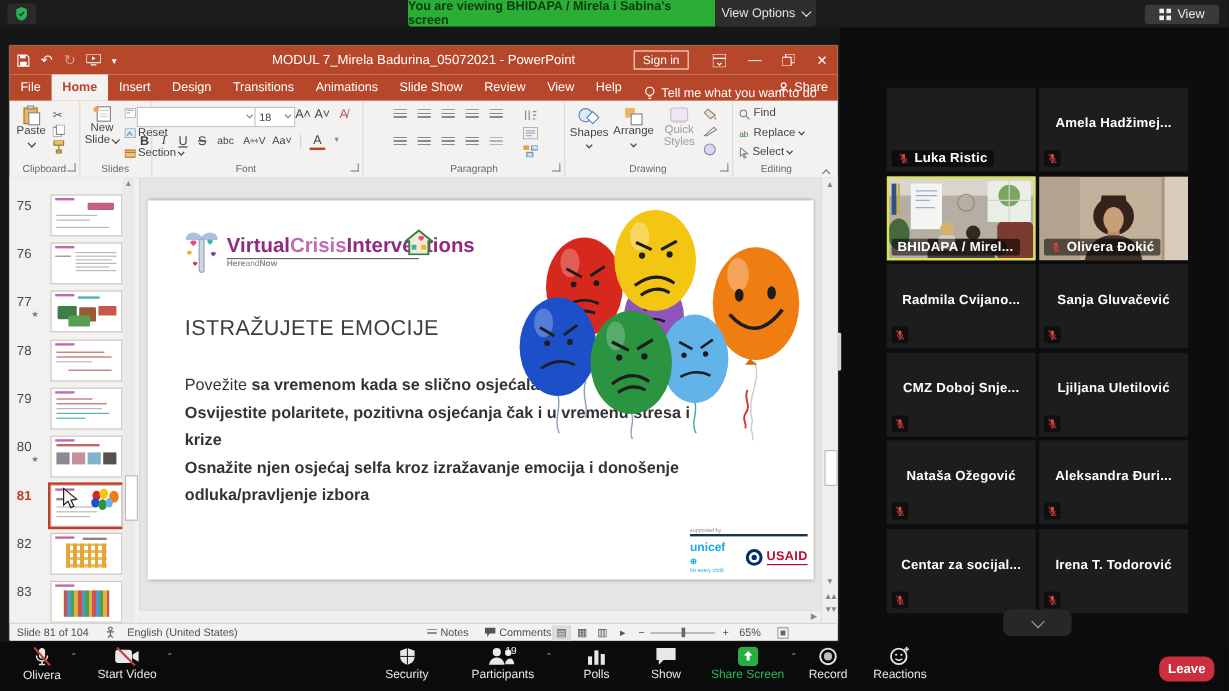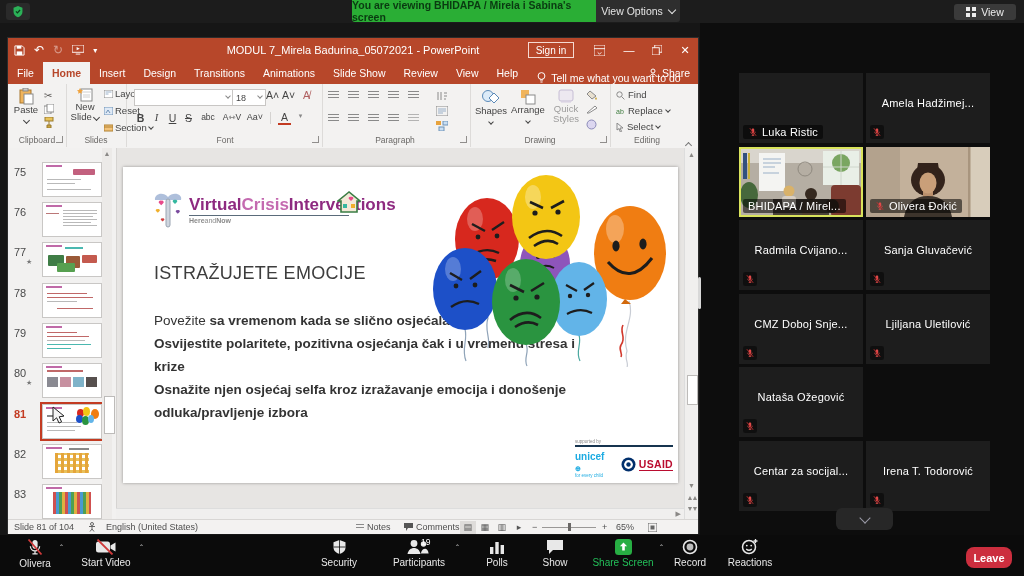--- a/index.html
+++ b/index.html
@@ -4,21 +4,21 @@
 <style>
   html,body{margin:0;padding:0;background:#101010}
   body{font-family:"Liberation Sans",sans-serif}
   #stage{position:relative;width:1024px;height:576px;background:#161616;overflow:hidden}
   .a{position:absolute}
   .fx{display:flex;align-items:center}
   svg{display:block}
   
   #topbar{left:0;top:0;width:1024px;height:23px;background:#1c1c1c}
   .shieldbtn{left:6px;top:3px;width:24px;height:17px;background:#2a2a2a;border-radius:3px;display:flex;align-items:center;justify-content:center}
-  .banner{left:352px;top:0;width:256px;height:22px;background:#2aae35;color:#0a3a11;font-weight:bold;font-size:10.5px;display:flex;align-items:center;justify-content:center;border-radius:0 0 0 3px}
+  .banner{left:340px;top:0;width:256px;height:22px;background:#2aae35;color:#0a3a11;font-weight:bold;font-size:10.5px;display:flex;align-items:center;justify-content:center;border-radius:0 0 0 3px}
   .viewopts{left:596px;top:0;width:84px;height:22px;background:#2e2e2e;color:#e3e3e3;font-size:10.5px;display:flex;align-items:center;justify-content:center;gap:6px;border-radius:0 0 3px 0}
   .viewbtn{left:954px;top:4px;width:62px;height:16px;background:#3a3a3a;border-radius:3px;color:#ededed;font-size:10.5px;display:flex;align-items:center;justify-content:center;gap:5px}
   .cd{display:inline-block;width:5px;height:5px;border-right:1.4px solid currentColor;border-bottom:1.4px solid currentColor;transform:rotate(45deg);margin-top:-3px}
   .cu{display:inline-block;width:5px;height:5px;border-right:1.4px solid currentColor;border-bottom:1.4px solid currentColor;transform:rotate(-135deg);margin-top:3px}
   
   #ppt{left:8px;top:38px;width:690px;height:495px;background:#f3f2f1;box-shadow:0 0 0 1px #2c2c2c}
   .ptb{left:0;top:0;width:690px;height:24px;background:#b7472a;color:#fff}
   .qat{left:6px;top:0;height:24px;color:#fff;font-size:12px;gap:9px}
   .ptitle{left:0;top:0;width:690px;height:24px;display:flex;align-items:center;justify-content:center;font-size:11px;color:#fff}
   .signin{left:520px;top:4px;width:44px;height:14px;border:1px solid #f5d9d1;color:#fff;font-size:10px;display:flex;align-items:center;justify-content:center}
@@ -56,21 +56,21 @@
   .sbody{position:absolute;left:31px;top:142px;width:445px;font-size:13.5px;line-height:23px;color:#333;font-weight:bold}
   .lead{font-weight:normal}
   .logoTxt{font-size:17px;font-weight:bold}
   .statusbar{left:0;top:481px;width:690px;height:14px;background:#f3f2f1;border-top:1px solid #d8d6d4;font-size:9px;color:#4f4f4f}
   .sb{position:absolute;top:0;height:14px;display:flex;align-items:center;gap:3px}
   .vwic{width:16px;height:13px;display:flex;align-items:center;justify-content:center;font-size:9px;color:#555}
   .vwic.on{background:#dedcda}
   
   #people{left:700px;top:23px;width:324px;height:512px;background:#0d0d0d}
   .tile{position:absolute;width:124px;height:70px;background:#1d1d1d;overflow:hidden}
-  .pname{color:#fff;font-weight:normal;font-size:11px;letter-spacing:.2px;white-space:nowrap}
+  .pname{color:#fff;font-weight:bold;font-size:11px;letter-spacing:.2px;white-space:nowrap}
   .cname{position:absolute;left:0;right:0;top:24px;text-align:center}
   .plabel{position:absolute;left:4px;bottom:4px;background:rgba(0,0,0,.55);border-radius:2px;padding:1px 5px;display:flex;align-items:center;gap:4px}
   .micb{position:absolute;left:4px;bottom:4px;background:rgba(0,0,0,.45);border-radius:2px;padding:2px}
   .activeb{outline:2px solid #d9e35c;outline-offset:-2px}
   .morebtn{position:absolute;left:136px;top:485px;width:57px;height:22px;background:#272727;border-radius:6px;display:flex;align-items:center;justify-content:center;color:#9a9aa6}
   .scrollmark{position:absolute;left:-2px;top:254px;width:3px;height:32px;background:#d8d8d8;border-radius:2px}
   
   #ztoolbar{left:0;top:535px;width:1024px;height:41px;background:#0b0b0b}
   .titem{position:absolute;top:3px;text-align:center;color:#e8e8e8;font-size:10px}
   .titem .lbl{margin-top:2px;white-space:nowrap}
@@ -229,21 +229,21 @@
           <svg width="9" height="8" viewBox="0 0 9 8">
               <rect y="1" width="9" height="6" fill="#f3c37a" stroke="#b08030"></rect>
               <path d="M0 3h9" stroke="#b08030"></path>
             </svg>
           <span>Section</span>
             <span class="cd" style="width:3px;height:3px"></span>
         </div>
         <div class="glabel">Slides</div>
       </div>
 
-      <div class="grp" style="left:120px;width:194px">
+      <div class="grp" style="left:100px;width:194px">
         <div class="a fbox" style="left:6px;top:5px;width:92px">
             <span></span>
             <span class="cd" style="width:3px;height:3px;color:#888"></span>
           </div>
         <div class="a fbox" style="left:104px;top:5px;width:26px">
             <span>18</span>
             <span class="cd" style="width:3px;height:3px;color:#888"></span>
           </div>
         <div class="a fmt" style="left:138px;top:5px">A˄</div>
         <div class="a fmt" style="left:154px;top:5px">A˅</div>
@@ -750,20 +750,30 @@
     <div class="tile" style="left:39px;top:344px">
       <div class="pname cname">Nataša Ožegović</div>
       <div class="micb">
           <svg width="10" height="10" viewBox="0 0 16 16">
             <path d="M8 2.2c1.2 0 2 .9 2 2v3.2c0 1.2-.8 2-2 2s-2-.8-2-2V4.2c0-1.1.8-2 2-2z" fill="#e04a4a"></path>
             <path d="M4.4 7.6c0 2 1.6 3.6 3.6 3.6s3.6-1.6 3.6-3.6M8 11.2v2.2M6 13.6h4" stroke="#e04a4a" stroke-width="1.2" fill="none"></path>
             <path d="M3 2l10 12" stroke="#c03030" stroke-width="1.5"></path>
           </svg>
         </div>
     </div>
+    <div class="tile" style="left:166px;top:344px">
+      <div class="pname cname">Aleksandra  Đuri...</div>
+      <div class="micb">
+          <svg width="10" height="10" viewBox="0 0 16 16">
+            <path d="M8 2.2c1.2 0 2 .9 2 2v3.2c0 1.2-.8 2-2 2s-2-.8-2-2V4.2c0-1.1.8-2 2-2z" fill="#e04a4a"></path>
+            <path d="M4.4 7.6c0 2 1.6 3.6 3.6 3.6s3.6-1.6 3.6-3.6M8 11.2v2.2M6 13.6h4" stroke="#e04a4a" stroke-width="1.2" fill="none"></path>
+            <path d="M3 2l10 12" stroke="#c03030" stroke-width="1.5"></path>
+          </svg>
+        </div>
+    </div>
     <div class="tile" style="left:39px;top:418px">
       <div class="pname cname">Centar  za  socijal...</div>
       <div class="micb">
           <svg width="10" height="10" viewBox="0 0 16 16">
             <path d="M8 2.2c1.2 0 2 .9 2 2v3.2c0 1.2-.8 2-2 2s-2-.8-2-2V4.2c0-1.1.8-2 2-2z" fill="#e04a4a"></path>
             <path d="M4.4 7.6c0 2 1.6 3.6 3.6 3.6s3.6-1.6 3.6-3.6M8 11.2v2.2M6 13.6h4" stroke="#e04a4a" stroke-width="1.2" fill="none"></path>
             <path d="M3 2l10 12" stroke="#c03030" stroke-width="1.5"></path>
           </svg>
         </div>
     </div>

